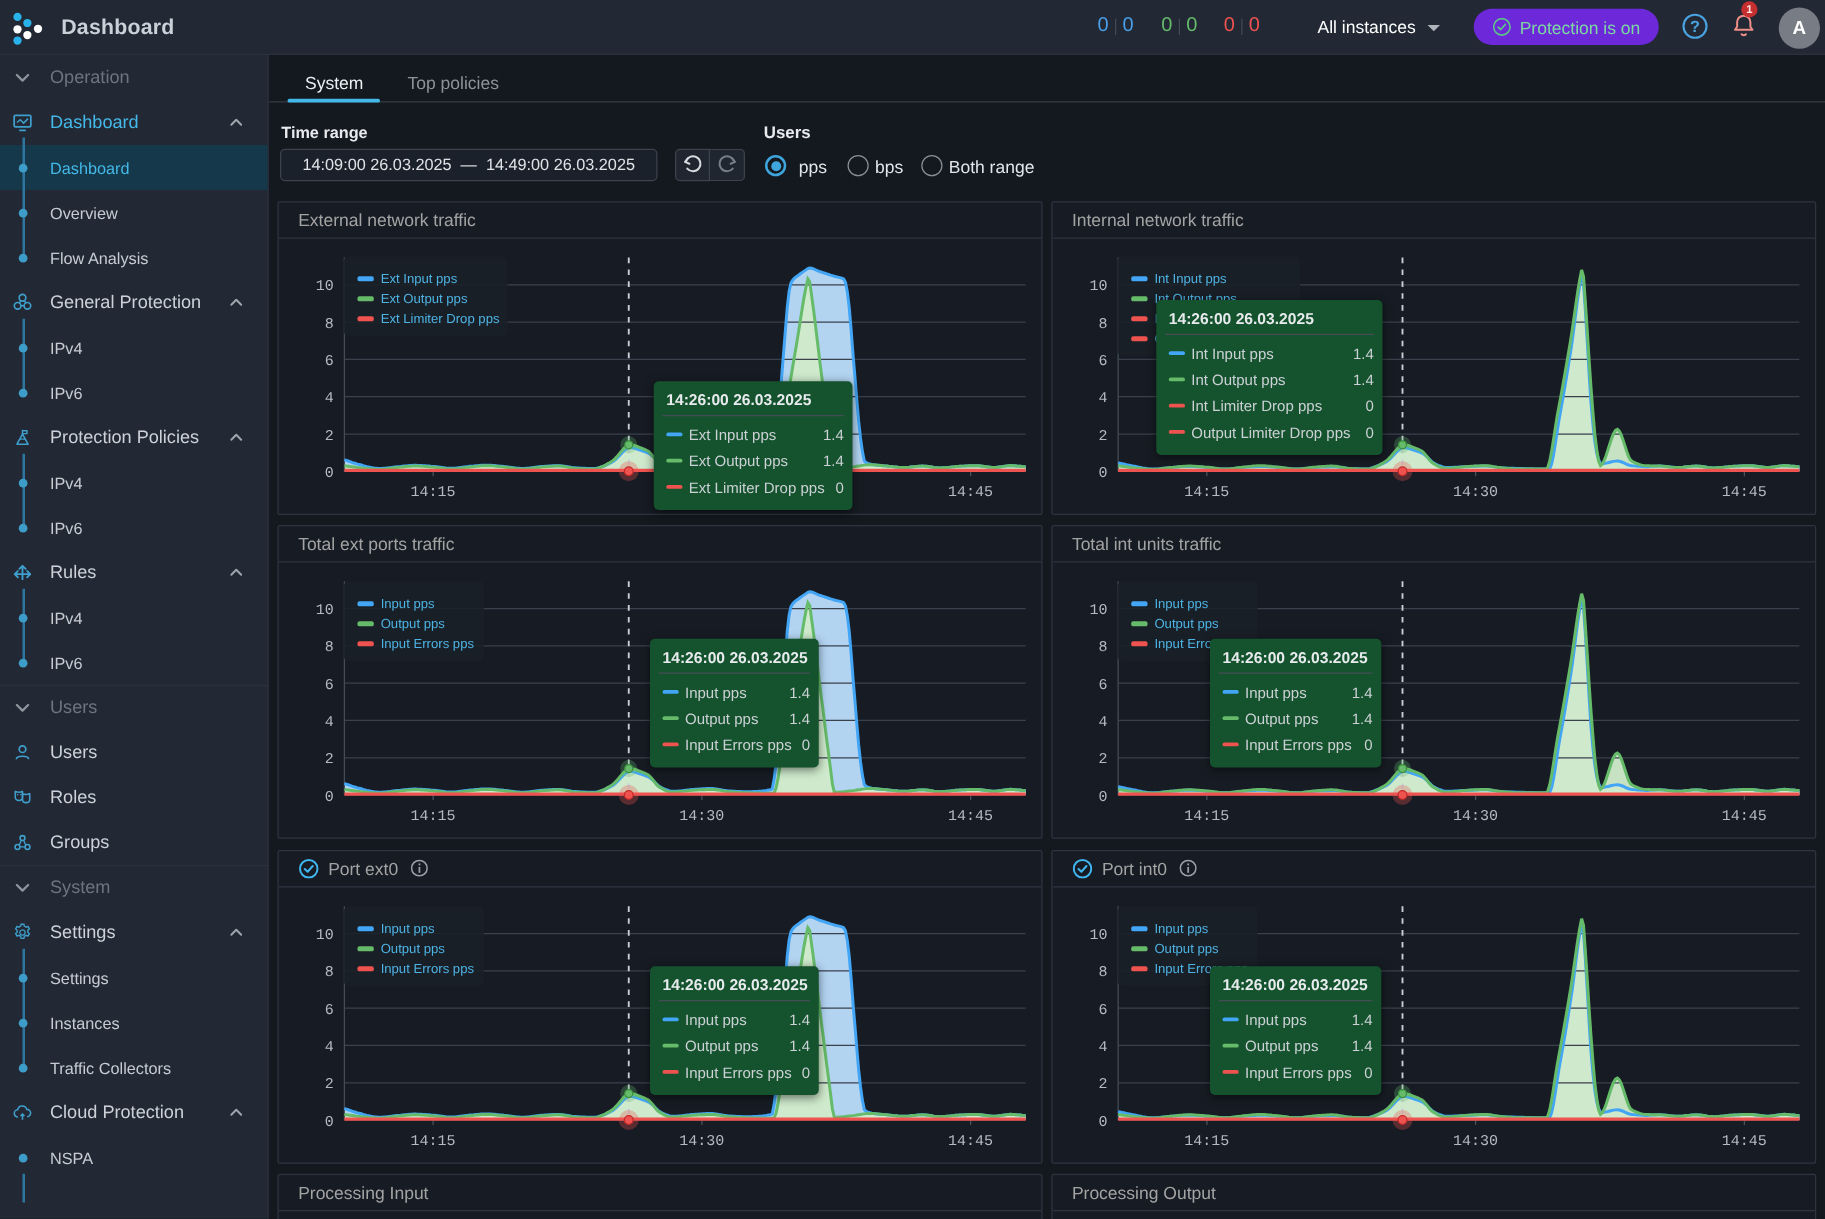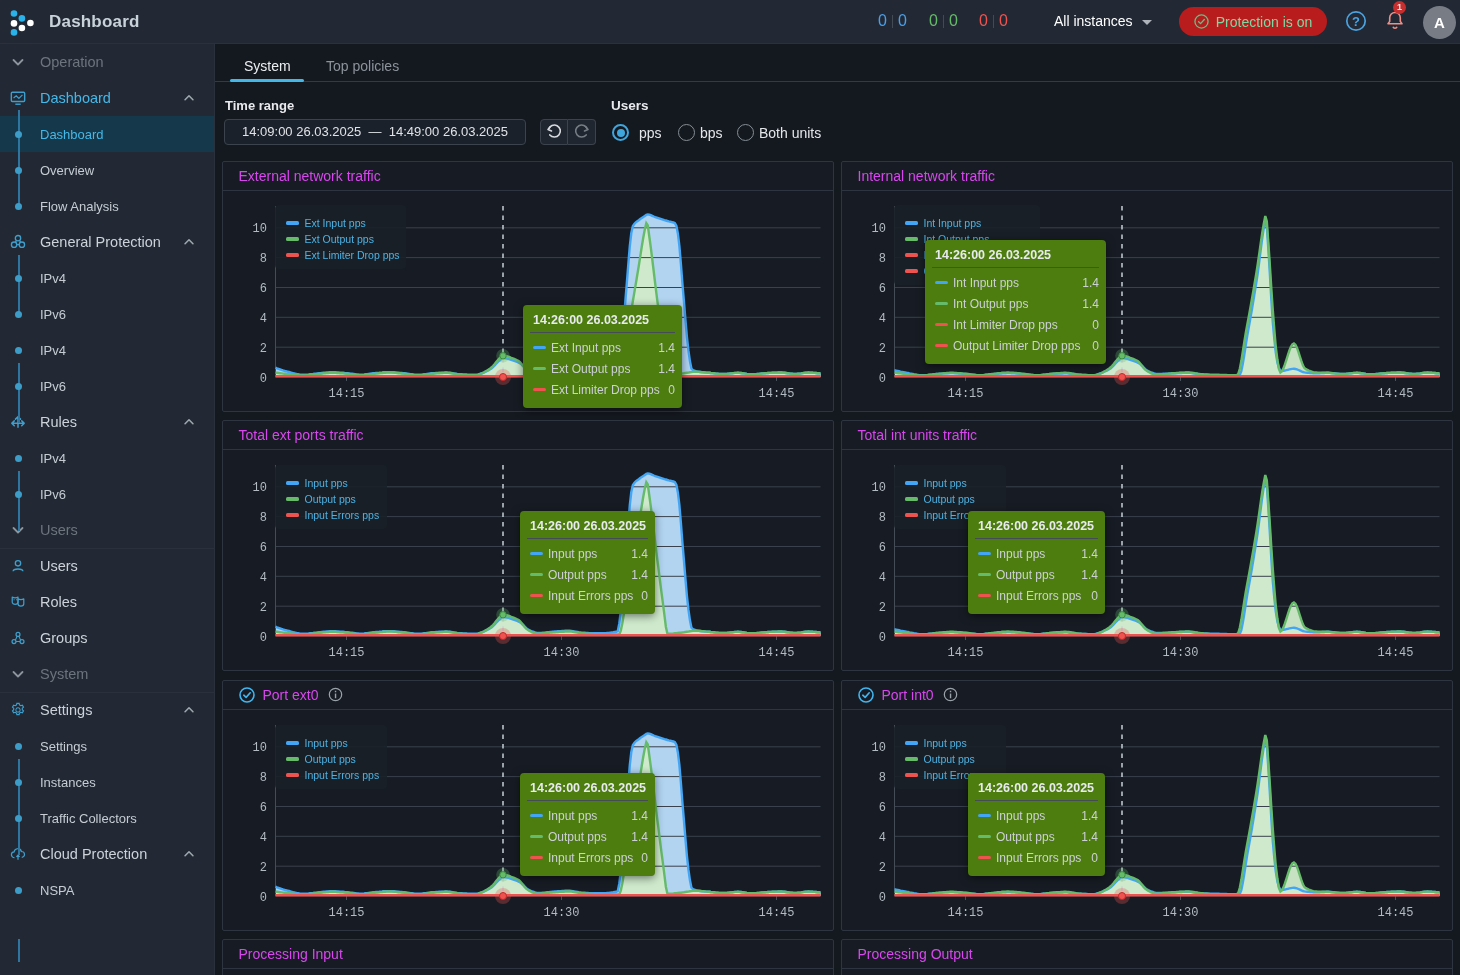--- a/index.html
+++ b/index.html
@@ -1,21 +1,21 @@
 <!DOCTYPE html>
 <html><head><meta charset="utf-8"><style>
 *{margin:0;padding:0;box-sizing:border-box}
 html,body{width:1460px;height:975px;overflow:hidden;background:#14181f;font-family:"Liberation Sans",sans-serif}
 #topbar{position:absolute;left:0;top:0;width:1460px;height:44px;background:#222935;border-bottom:1px solid #2b313c;z-index:30}
 #appname{position:absolute;left:49px;top:12px;font-size:17px;font-weight:bold;color:#c9d1d9;letter-spacing:0.2px}
 .cnt{position:absolute;top:12px;font-size:16px;display:flex;align-items:center}
 .csep{display:inline-block;width:1px;height:13px;background:#434a54;margin:0 5px;vertical-align:middle}
 #allinst{position:absolute;left:1054px;top:13px;font-size:14px;color:#ffffff}
 #caret{display:inline-block;margin-left:9px;border-left:5px solid transparent;border-right:5px solid transparent;border-top:5px solid #aeb4ba;vertical-align:middle}
-#protpill{position:absolute;left:1179px;top:7px;width:148px;height:29px;border-radius:15px;background:#b91c1c;color:#7dd8a3;font-size:14px;display:flex;align-items:center;justify-content:center}
+#protpill{position:absolute;left:1179px;top:7px;width:148px;height:29px;border-radius:15px;background:#6d28d9;color:#7dd8a3;font-size:14px;display:flex;align-items:center;justify-content:center}
 #bellbadge{position:absolute;left:1393px;top:1px;width:13px;height:13px;border-radius:7px;background:#c62f2f;color:#ffe3e0;font-size:9px;font-weight:bold;text-align:center;line-height:13px}
 #avatar{position:absolute;left:1423px;top:6px;width:33px;height:33px;border-radius:17px;background:#787d85;color:#fff;font-size:15px;font-weight:bold;text-align:center;line-height:33px}
 #sidebar{position:absolute;left:0;top:44px;width:215px;height:931px;background:#222935;border-right:1px solid #2b313c;z-index:20}
 .srow{position:relative;height:36px;display:flex;align-items:center}
 .sic{width:16px;margin-left:10px;margin-right:14px;display:flex;align-items:center;justify-content:center;flex:none}
 .shlab{color:#6d747d;font-size:14.5px}
 .sslab{color:#ccd2d8;font-size:14.5px}
 .sact .sslab{color:#44b8e8}
 .sblab{color:#c6ccd2;font-size:13px}
 .ssub{padding-left:0}
@@ -35,26 +35,26 @@
 #trinput{position:absolute;left:9px;top:74.5px;width:302px;height:26px;border:1px solid #3c434c;border-radius:4px;background:#1b212a;color:#dfe3e7;font-size:13px;text-align:center;line-height:24px}
 #undo,#redo{position:absolute;top:74.5px;width:28px;height:26px;border:1px solid #3c434c;background:#20262f;display:flex;align-items:center;justify-content:center}
 #undo{left:325px;border-radius:4px 0 0 4px}
 #redo{left:353px;border-radius:0 4px 4px 0;border-left:none}
 #unitslabel{position:absolute;left:396px;top:54px;font-size:13.5px;font-weight:bold;color:#e8eaed}
 .radio{position:absolute;top:80px;width:17px;height:17px;border-radius:9px;border:1.5px solid #878e95}
 .radio.rsel{border-color:#3ea6dd;border-width:2px}
 .rdot{position:absolute;left:2.5px;top:2.5px;width:8px;height:8px;border-radius:4px;background:#3ea6dd}
 .rlab{position:absolute;top:81px;font-size:14px;color:#e4e7ea}
 .panel{position:absolute;background:#171c24;border:1px solid #2e3440;border-radius:2px;overflow:hidden}
-.phead{height:29px;border-bottom:1px solid #2e3440;display:flex;align-items:center;padding-left:16px;font-size:14px;color:#d946ef}
+.phead{height:29px;border-bottom:1px solid #2e3440;display:flex;align-items:center;padding-left:16px;font-size:14px;color:#a3a3a3}
 .legend{position:absolute;background:rgba(26,31,39,0.86);border-radius:4px;padding:10px 0 6px 11px;z-index:10}
 .lgr{height:16px;display:flex;align-items:center}
 .lgd{width:12.5px;height:3.6px;border-radius:1.5px;flex:none}
 .lgt{margin-left:6px;font-size:10.5px;color:#4db3e4;white-space:nowrap}
-.tooltip{position:absolute;background:#4d7c0f;border-radius:4px;padding:6px 7px 8px 7px;box-shadow:0 2px 8px rgba(0,0,0,0.5);z-index:15}
+.tooltip{position:absolute;background:#14532d;border-radius:4px;padding:6px 7px 8px 7px;box-shadow:0 2px 8px rgba(0,0,0,0.5);z-index:15}
 .ttt{font-size:12.5px;font-weight:bold;color:#e8ebee;padding:2px 3px 5px 3px;white-space:nowrap}
 .tts{height:1px;background:#454c58;margin:0 0 4px 0}
 .ttr{height:21px;display:flex;align-items:center;padding:0 0 0 3px}
 .ttd{width:13px;height:3.4px;border-radius:1.5px;flex:none}
 .ttl{margin-left:5px;font-size:12px;color:#ccd1d6;white-space:nowrap}
 .ttv{margin-left:auto;font-size:12px;color:#ccd1d6}
 </style></head>
 <body>
 <div id="topbar">
     <svg width="40" height="40" viewBox="0 0 40 40" style="position:absolute;left:0;top:2px">
@@ -154,20 +154,33 @@
       </svg>
     </div>
     <div class="srow ssub">
       <span class="sdot"></span>
       <span class="sblab">IPv4</span>
     </div>
     <div class="srow ssub">
       <span class="sdot"></span>
       <span class="sblab">IPv6</span>
     </div>
+    <div class="srow ssec">
+      <span class="sic">
+        <svg width="18" height="18" viewBox="0 0 18 18">
+          <path d="M9 2 v5 M9 3 h4 v2.5 h-4" fill="none" stroke="#3f9ecb" stroke-width="1.3"></path>
+          <path d="M9 6 L4 15 h10 Z" fill="none" stroke="#3f9ecb" stroke-width="1.4" stroke-linejoin="round"></path>
+          <path d="M6.5 10.5 h5" stroke="#3f9ecb" stroke-width="1.2"></path>
+        </svg>
+      </span>
+      <span class="sslab">Protection Policies</span>
+      <svg width="14" height="14" viewBox="0 0 16 16" style="position:absolute;right:18px;top:50%;margin-top:-7px">
+        <path d="M3.5 10 L8 5.5 L12.5 10" fill="none" stroke="#9fa6ad" stroke-width="1.8" stroke-linecap="round" stroke-linejoin="round"></path>
+      </svg>
+    </div>
     <div class="srow ssub">
       <span class="sdot"></span>
       <span class="sblab">IPv4</span>
     </div>
     <div class="srow ssub">
       <span class="sdot"></span>
       <span class="sblab">IPv6</span>
     </div>
     <div class="srow ssec">
       <span class="sic">
@@ -298,21 +311,21 @@
       </svg>
     </div>
     <div id="unitslabel">Users</div>
     <div class="radio rsel" style="left:397px">
       <span class="rdot"></span>
     </div>
     <span class="rlab" style="left:424px">pps</span>
     <div class="radio" style="left:463px"></div>
     <span class="rlab" style="left:485px">bps</span>
     <div class="radio" style="left:522px"></div>
-    <span class="rlab" style="left:544px">Both units</span>
+    <span class="rlab" style="left:544px">Both range</span>
   </div>
 <div class="panel" style="left:221.5px;top:160.5px;width:612px;height:251px">
     <div class="phead">
       <span>External network traffic</span>
     </div>
     <svg width="610" height="220" style="position:absolute;left:0;top:29px">
       <path d="M52.5,176.7L54.0,177.3L55.5,177.8L57.0,178.3L58.5,178.9L60.0,179.4L61.5,179.8L63.0,180.3L64.5,180.6L66.0,181.0L67.5,181.5L69.0,181.9L70.5,182.3L72.0,182.6L73.5,183.0L75.0,183.2L76.5,183.5L78.0,183.6L79.5,183.7L81.0,183.8L82.5,183.7L84.0,183.6L85.5,183.5L87.0,183.3L88.5,183.1L90.0,183.0L91.5,182.8L93.0,182.6L94.5,182.4L96.0,182.3L97.5,182.2L99.0,182.0L100.5,181.8L102.0,181.7L103.5,181.5L105.0,181.4L106.5,181.3L108.1,181.2L109.6,181.2L111.1,181.3L112.6,181.3L114.1,181.4L115.6,181.5L117.1,181.6L118.6,181.7L120.1,181.8L121.6,182.0L123.1,182.1L124.6,182.2L126.1,182.4L127.6,182.6L129.1,182.8L130.6,183.0L132.1,183.2L133.6,183.4L135.1,183.5L136.6,183.6L138.1,183.6L139.6,183.6L141.1,183.5L142.6,183.3L144.1,183.1L145.6,182.9L147.1,182.7L148.6,182.5L150.1,182.3L151.6,182.2L153.1,182.0L154.6,181.9L156.1,181.8L157.6,181.6L159.1,181.5L160.6,181.3L162.1,181.2L163.6,181.1L165.1,181.1L166.6,181.1L168.1,181.1L169.6,181.2L171.1,181.3L172.6,181.4L174.1,181.6L175.6,181.7L177.1,181.9L178.6,182.0L180.1,182.2L181.6,182.3L183.1,182.5L184.6,182.7L186.1,182.9L187.6,183.1L189.1,183.3L190.6,183.5L192.1,183.6L193.6,183.7L195.1,183.8L196.6,183.7L198.1,183.6L199.6,183.5L201.1,183.3L202.6,183.1L204.1,182.9L205.6,182.7L207.1,182.5L208.6,182.3L210.1,182.2L211.6,182.1L213.1,182.0L214.6,181.9L216.2,181.8L217.7,181.7L219.2,181.6L220.7,181.6L222.2,181.5L223.7,181.5L225.2,181.6L226.7,181.7L228.2,181.9L229.7,182.1L231.2,182.4L232.7,182.6L234.2,182.9L235.7,183.1L237.2,183.2L238.7,183.3L240.2,183.4L241.7,183.5L243.2,183.5L244.7,183.6L246.2,183.7L247.7,183.7L249.2,183.7L250.7,183.8L252.2,183.8L253.7,183.7L255.2,183.4L256.7,183.0L258.2,182.5L259.7,182.0L261.2,181.4L262.7,180.7L264.2,179.9L265.7,179.1L267.2,178.3L268.7,177.3L270.2,175.9L271.7,174.4L273.2,172.8L274.7,171.2L276.2,169.7L277.7,168.5L279.2,167.7L280.7,167.2L282.2,167.3L283.7,167.5L285.2,167.8L286.7,168.3L288.2,168.8L289.7,169.3L291.2,169.8L292.7,170.3L294.2,170.9L295.7,171.6L297.2,172.4L298.7,173.6L300.2,175.0L301.7,176.6L303.2,178.1L304.7,179.3L306.2,180.1L307.7,180.8L309.2,181.5L310.7,182.0L312.2,182.5L313.7,182.9L315.2,183.0L316.7,183.0L318.2,182.9L319.7,182.8L321.2,182.7L322.7,182.5L324.2,182.3L325.8,182.1L327.3,181.9L328.8,181.8L330.3,181.6L331.8,181.5L333.3,181.4L334.8,181.3L336.3,181.2L337.8,181.1L339.3,181.0L340.8,180.9L342.3,180.8L343.8,180.8L345.3,180.8L346.8,180.8L348.3,180.9L349.8,181.1L351.3,181.4L352.8,181.6L354.3,181.9L355.8,182.2L357.3,182.4L358.8,182.6L360.3,182.7L361.8,182.8L363.3,182.9L364.8,183.0L366.3,183.1L367.8,183.2L369.3,183.2L370.8,183.3L372.3,183.3L373.8,183.3L375.3,183.3L376.8,183.3L378.3,183.3L379.8,183.2L381.3,183.2L382.8,183.1L384.3,183.0L385.8,182.9L387.3,182.7L388.8,182.5L390.3,182.3L391.8,182.0L393.3,181.8L394.8,181.0L396.3,173.5L397.8,160.9L399.3,147.4L400.8,130.2L402.3,110.7L403.8,92.3L405.3,73.4L406.8,55.1L408.3,42.0L409.8,35.3L411.3,32.9L412.8,31.3L414.3,30.2L415.8,29.2L417.3,28.0L418.8,26.9L420.3,25.9L421.8,24.9L423.3,23.9L424.8,23.4L426.3,23.6L427.8,24.1L429.3,24.8L430.8,25.5L432.3,26.1L433.8,26.6L435.4,27.1L436.9,27.6L438.4,28.1L439.9,28.6L441.4,29.1L442.9,29.5L444.4,30.0L445.9,30.4L447.4,30.7L448.9,31.1L450.4,31.5L451.9,32.2L453.4,34.9L454.9,42.7L456.4,55.2L457.9,73.0L459.4,92.5L460.9,110.2L462.4,128.4L463.9,145.8L465.4,159.4L466.9,170.1L468.4,177.6L469.9,179.1L471.4,179.7L472.9,180.2L474.4,180.6L475.9,180.8L477.4,181.0L478.9,181.2L480.4,181.4L481.9,181.5L483.4,181.6L484.9,181.7L486.4,181.8L487.9,182.0L489.4,182.1L490.9,182.3L492.4,182.5L493.9,182.6L495.4,182.8L496.9,182.9L498.4,183.0L499.9,183.0L501.4,183.0L502.9,182.9L504.4,182.8L505.9,182.6L507.4,182.4L508.9,182.3L510.4,182.1L511.9,181.9L513.4,181.9L514.9,181.8L516.4,181.9L517.9,182.0L519.4,182.2L520.9,182.4L522.4,182.6L523.9,182.9L525.4,183.1L526.9,183.2L528.4,183.3L529.9,183.3L531.4,183.2L532.9,183.1L534.4,183.0L535.9,182.9L537.4,182.7L538.9,182.5L540.4,182.4L541.9,182.2L543.5,182.1L545.0,182.0L546.5,181.9L548.0,181.9L549.5,181.8L551.0,181.7L552.5,181.6L554.0,181.6L555.5,181.5L557.0,181.5L558.5,181.5L560.0,181.6L561.5,181.8L563.0,182.0L564.5,182.2L566.0,182.4L567.5,182.6L569.0,182.8L570.5,183.0L572.0,183.0L573.5,183.0L575.0,182.8L576.5,182.6L578.0,182.4L579.5,182.1L581.0,181.9L582.5,181.7L584.0,181.6L585.5,181.5L587.0,181.6L588.5,181.6L590.0,181.8L591.5,181.9L593.0,182.0L594.5,182.2L596.0,182.3L597.5,182.4L597.5,186.0 L52.5,186.0 Z" fill="#b9dcfa" fill-opacity="0.96"></path>
       <path d="M52.5,181.6L54.0,181.8L55.5,182.0L57.0,182.2L58.5,182.4L60.0,182.6L61.5,182.8L63.0,183.0L64.5,183.1L66.0,183.3L67.5,183.5L69.0,183.6L70.5,183.8L72.0,184.0L73.5,184.1L75.0,184.2L76.5,184.4L78.0,184.4L79.5,184.5L81.0,184.5L82.5,184.4L84.0,184.3L85.5,184.2L87.0,184.0L88.5,183.8L90.0,183.6L91.5,183.4L93.0,183.2L94.5,183.0L96.0,182.9L97.5,182.7L99.0,182.6L100.5,182.4L102.0,182.2L103.5,182.1L105.0,182.0L106.5,181.9L108.1,181.8L109.6,181.8L111.1,181.8L112.6,181.9L114.1,182.0L115.6,182.1L117.1,182.2L118.6,182.3L120.1,182.4L121.6,182.6L123.1,182.7L124.6,182.8L126.1,183.0L127.6,183.2L129.1,183.4L130.6,183.6L132.1,183.8L133.6,184.0L135.1,184.1L136.6,184.2L138.1,184.2L139.6,184.2L141.1,184.1L142.6,183.9L144.1,183.7L145.6,183.6L147.1,183.3L148.6,183.1L150.1,182.9L151.6,182.8L153.1,182.6L154.6,182.5L156.1,182.3L157.6,182.1L159.1,182.0L160.6,181.8L162.1,181.7L163.6,181.6L165.1,181.5L166.6,181.5L168.1,181.6L169.6,181.6L171.1,181.7L172.6,181.9L174.1,182.0L175.6,182.2L177.1,182.3L178.6,182.5L180.1,182.6L181.6,182.8L183.1,183.0L184.6,183.2L186.1,183.4L187.6,183.6L189.1,183.8L190.6,183.9L192.1,184.1L193.6,184.2L195.1,184.2L196.6,184.2L198.1,184.1L199.6,183.9L201.1,183.8L202.6,183.6L204.1,183.4L205.6,183.1L207.1,183.0L208.6,182.8L210.1,182.7L211.6,182.5L213.1,182.4L214.6,182.3L216.2,182.2L217.7,182.1L219.2,182.0L220.7,181.9L222.2,181.8L223.7,181.8L225.2,181.9L226.7,182.0L228.2,182.2L229.7,182.5L231.2,182.7L232.7,183.0L234.2,183.3L235.7,183.5L237.2,183.7L238.7,183.8L240.2,183.9L241.7,183.9L243.2,184.0L244.7,184.1L246.2,184.1L247.7,184.1L249.2,184.2L250.7,184.2L252.2,184.2L253.7,184.1L255.2,183.7L256.7,183.2L258.2,182.6L259.7,182.0L261.2,181.2L262.7,180.3L264.2,179.5L265.7,178.5L267.2,177.5L268.7,176.3L270.2,174.7L271.7,173.0L273.2,171.1L274.7,169.3L276.2,167.7L277.7,166.3L279.2,165.3L280.7,164.8L282.2,164.9L283.7,165.2L285.2,165.6L286.7,166.2L288.2,166.8L289.7,167.3L291.2,167.9L292.7,168.5L294.2,169.2L295.7,170.0L297.2,171.4L298.7,173.2L300.2,175.1L301.7,177.0L303.2,178.6L304.7,179.7L306.2,180.6L307.7,181.5L309.2,182.3L310.7,182.9L312.2,183.4L313.7,183.6L315.2,183.6L316.7,183.6L318.2,183.5L319.7,183.4L321.2,183.2L322.7,183.1L324.2,182.9L325.8,182.8L327.3,182.6L328.8,182.5L330.3,182.3L331.8,182.2L333.3,182.1L334.8,182.0L336.3,181.9L337.8,181.8L339.3,181.7L340.8,181.7L342.3,181.6L343.8,181.5L345.3,181.5L346.8,181.5L348.3,181.6L349.8,181.8L351.3,182.0L352.8,182.3L354.3,182.5L355.8,182.8L357.3,183.0L358.8,183.2L360.3,183.3L361.8,183.5L363.3,183.6L364.8,183.7L366.3,183.8L367.8,183.9L369.3,184.0L370.8,184.1L372.3,184.1L373.8,184.2L375.3,184.2L376.8,184.3L378.3,184.3L379.8,184.3L381.3,184.4L382.8,184.4L384.3,184.4L385.8,184.4L387.3,184.5L388.8,184.5L390.3,184.5L391.8,184.5L393.3,184.5L394.8,184.5L396.3,184.3L397.8,180.6L399.3,173.5L400.8,164.3L402.3,154.3L403.8,144.7L405.3,136.4L406.8,128.0L408.3,119.3L409.8,110.5L411.3,101.6L412.8,92.7L414.3,83.8L415.8,74.7L417.3,65.1L418.8,55.5L420.3,46.5L421.8,38.6L423.3,32.2L424.8,34.5L426.3,45.5L427.8,56.5L429.3,68.5L430.8,81.0L432.3,93.5L433.8,105.7L435.4,117.8L436.9,130.0L438.4,141.9L439.9,153.2L441.4,164.9L442.9,177.0L444.4,183.6L445.9,183.7L447.4,183.7L448.9,183.6L450.4,183.5L451.9,183.3L453.4,183.2L454.9,183.0L456.4,182.8L457.9,182.7L459.4,182.5L460.9,182.3L462.4,182.0L463.9,181.8L465.4,181.6L466.9,181.3L468.4,181.1L469.9,180.9L471.4,180.8L472.9,180.8L474.4,180.8L475.9,180.9L477.4,181.0L478.9,181.1L480.4,181.2L481.9,181.4L483.4,181.6L484.9,181.7L486.4,181.8L487.9,182.0L489.4,182.1L490.9,182.3L492.4,182.5L493.9,182.6L495.4,182.8L496.9,182.9L498.4,183.0L499.9,183.0L501.4,183.0L502.9,182.9L504.4,182.8L505.9,182.6L507.4,182.4L508.9,182.3L510.4,182.1L511.9,181.9L513.4,181.9L514.9,181.8L516.4,181.9L517.9,182.0L519.4,182.2L520.9,182.4L522.4,182.6L523.9,182.9L525.4,183.1L526.9,183.2L528.4,183.3L529.9,183.3L531.4,183.2L532.9,183.1L534.4,183.0L535.9,182.9L537.4,182.7L538.9,182.5L540.4,182.4L541.9,182.2L543.5,182.1L545.0,182.0L546.5,181.9L548.0,181.9L549.5,181.8L551.0,181.7L552.5,181.6L554.0,181.6L555.5,181.5L557.0,181.5L558.5,181.5L560.0,181.6L561.5,181.8L563.0,182.0L564.5,182.2L566.0,182.4L567.5,182.6L569.0,182.8L570.5,183.0L572.0,183.0L573.5,183.0L575.0,182.8L576.5,182.6L578.0,182.4L579.5,182.1L581.0,181.9L582.5,181.7L584.0,181.6L585.5,181.5L587.0,181.6L588.5,181.6L590.0,181.8L591.5,181.9L593.0,182.0L594.5,182.2L596.0,182.3L597.5,182.4L597.5,186.0 L52.5,186.0 Z" fill="#cfe9ca" fill-opacity="0.96"></path>
       <line x1="52.5" y1="186.0" x2="597.5" y2="186.0" stroke="#3a414c" stroke-width="1"></line>
       <line x1="52.5" y1="156.2" x2="597.5" y2="156.2" stroke="#3a414c" stroke-width="1"></line>

